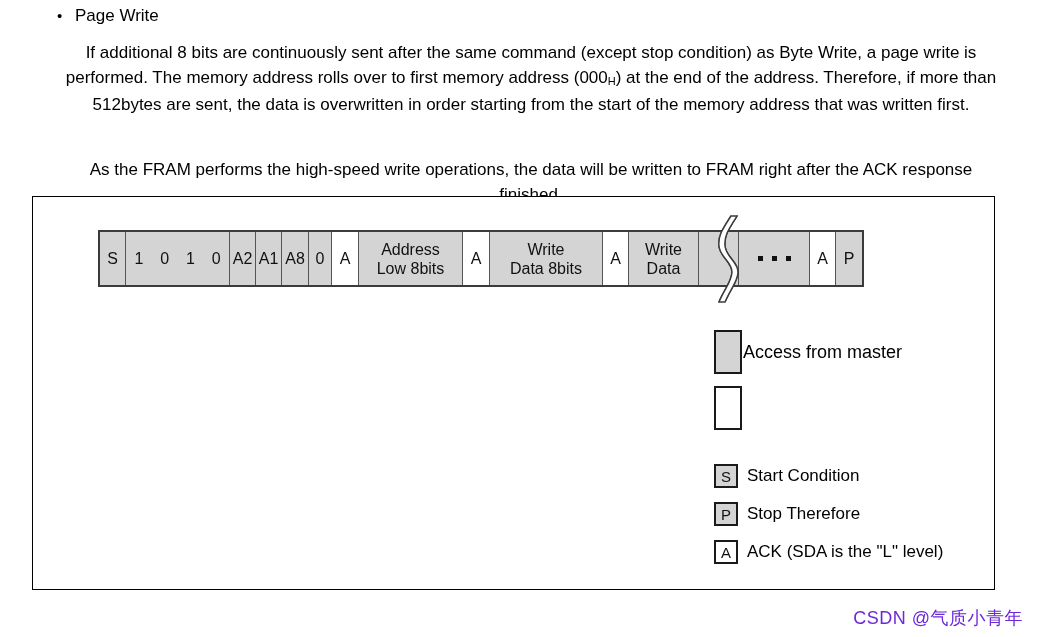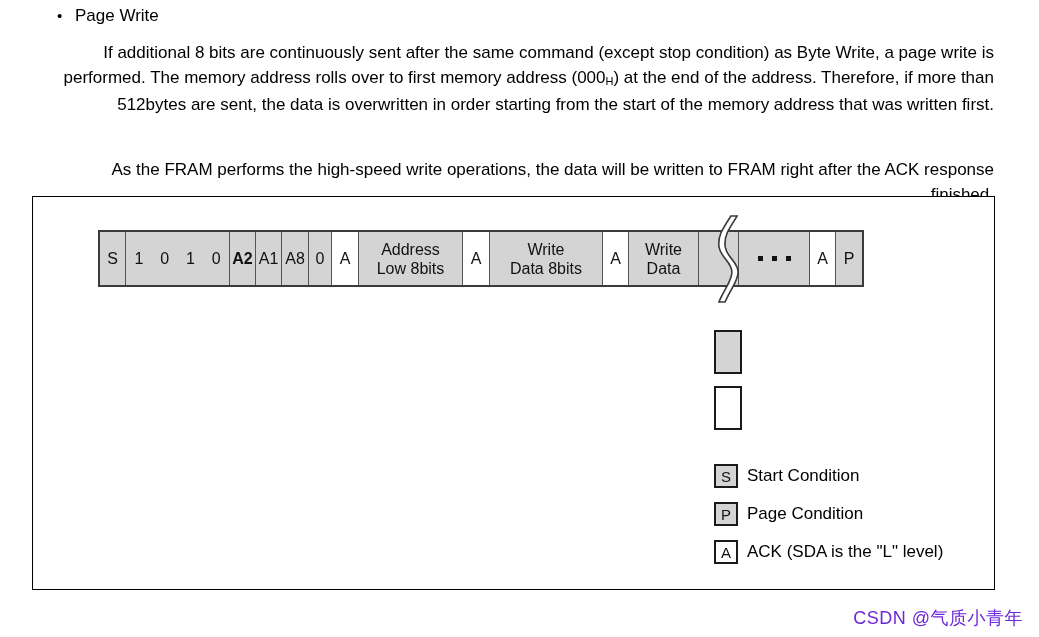--- a/index.html
+++ b/index.html
@@ -27,25 +27,25 @@
   }
   .heading .bullet {
     display: inline-block;
     width: 18px;
     font-size: 15px;
     vertical-align: top;
   }
 
   .para {
     position: absolute;
-    left: 50px;
+    left: 59px;
     width: 944px;
     font-size: 17px;
     line-height: 24.5px;
-    text-align: right;
+    text-align: center;
   }
   .para-1 { top: 41px; }
   .para-2 { top: 158px; }
 
   sub.hx {
     font-size: 11px;
     vertical-align: -2px;
   }
 
   
@@ -88,21 +88,21 @@
   .cell:last-child { border-right: none; }
   .cell.slave { background: #ffffff; }
   .cell .two-line {
     display: block;
     padding: 0 6px;
   }
 
   
   .c-s        { width: 26px; }
   .c-bits     { width: 104px; letter-spacing: 0; }
-  .c-a2       { width: 26px; font-weight: bold; }
+  .c-a2       { width: 26px; }
   .c-a1       { width: 26px; text-align: center; }
   .c-a8       { width: 27px; }
   .c-zero     { width: 23px; }
   .c-ack1     { width: 27px; }
   .c-addr     { width: 104px; }
   .c-ack2     { width: 27px; }
   .c-wdata8   { width: 113px; }
   .c-ack3     { width: 26px; }
   .c-wdata    { width: 70px; }
   .c-gap      { width: 40px; }
@@ -299,34 +299,35 @@
     <path d="M 26 2 C 17 16, 13 22, 14 32 C 15 43, 27 48, 27 58 C 27 67, 20 74, 14 88" fill="none" stroke="#3b3b3b" stroke-width="1.6"></path>
     <path d="M 32 2 C 23 16, 19 22, 20 32 C 21 43, 33 48, 33 58 C 33 67, 26 74, 20 88" fill="none" stroke="#3b3b3b" stroke-width="1.6"></path>
     <path d="M 26 2 C 17 16, 13 22, 14 32 C 15 43, 27 48, 27 58 C 27 67, 20 74, 14 88
              L 20 88 C 26 74, 33 67, 33 58 C 33 48, 21 43, 20 32 C 19 22, 23 16, 32 2 Z" fill="#ffffff" stroke="#3b3b3b" stroke-width="1.4"></path>
   </svg>
 </div>
 
 <div class="legend">
   <div class="legend-row big">
     <div class="swatch-big master"></div>
+    <div class="legend-label">Access from master</div>
   </div>
   <div class="legend-row big">
     <div class="swatch-big slave"></div>
   </div>
 </div>
 
 <div class="legend-small">
   <div class="legend-row">
     <div class="swatch-small gray">S</div>
     <div class="legend-label">Start Condition</div>
   </div>
   <div class="legend-row">
     <div class="swatch-small gray">P</div>
-    <div class="legend-label">Page Condition</div>
+    <div class="legend-label">Stop Therefore</div>
   </div>
   <div class="legend-row">
     <div class="swatch-small white">A</div>
     <div class="legend-label">ACK (SDA is the "L" level)</div>
   </div>
 </div>
 
 <div class="watermark">CSDN @气质小青年</div>
 
 </body></html>

